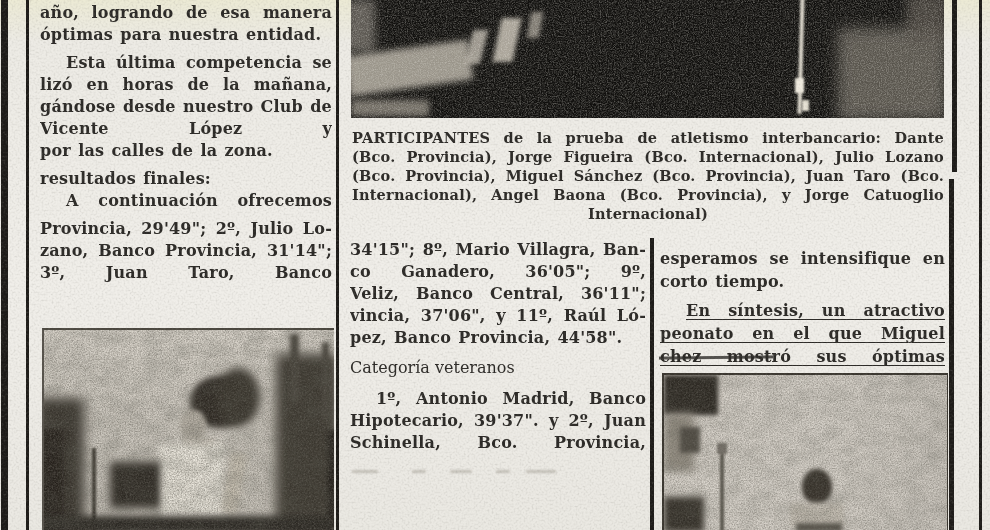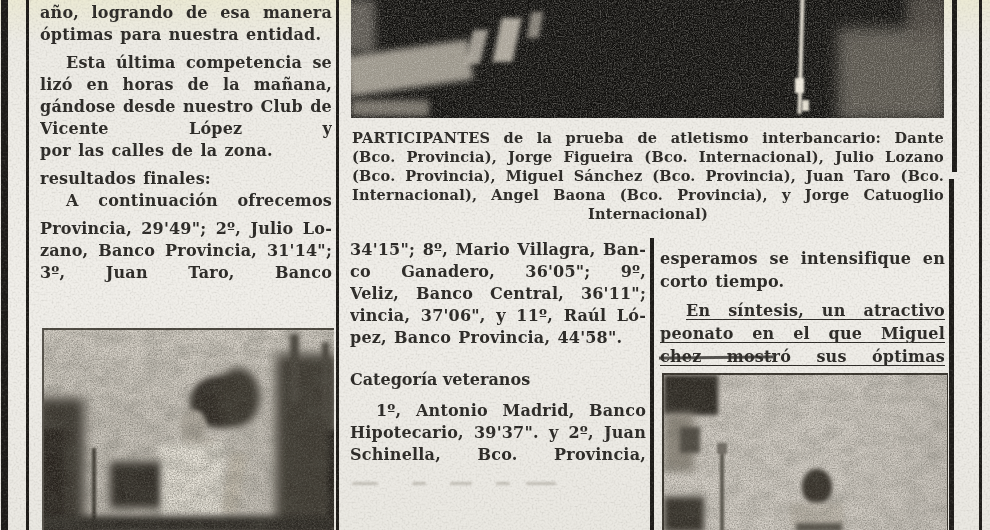--- a/index.html
+++ b/index.html
@@ -19,21 +19,21 @@
   .col { position:absolute; font-size:16px; color:var(--ink); }
   .tline { line-height:22px; height:22px; overflow:hidden; text-align:justify; text-align-last:justify; letter-spacing:0.2px; word-spacing:1.5px; white-space:nowrap; }
   .tline { white-space:normal;font-weight:bold; }
   .tline.end { text-align-last:left; }
   .tline.center-last { text-align-last:center; }
   .tline.ind { text-indent:26px; }
   .para + .para { margin-top:6px; }
   .ul { text-decoration:underline; text-decoration-thickness:1.3px; text-underline-offset:3px; }
   #right-col .tline { line-height:22.6px; height:23px; }
   #caption .tline { line-height:18.9px; height:19px; font-weight:bold; font-size:14.5px; word-spacing:2px; }
-  .heading { font-weight:bold; margin-top:20px; line-height:22px; }
+  .heading { font-weight:normal; margin-top:8px; line-height:22px; }
   .block2 { margin-top:9px; }
 
   
   .photo { position:absolute; overflow:hidden; }
   .photo .blob { position:absolute; }
   .ph-grain { position:absolute; left:0; top:0; width:100%; height:100%; pointer-events:none; }
   #photo-top { background:#0e0d0b; }
   #photo-bl { background:linear-gradient(180deg,#d9d4cb 0%, #cfcac1 45%, #c6c1b8 100%); border-top:2px solid #4a463e; border-left:2px solid #55514a; }
   #photo-br { background:linear-gradient(90deg,#d8d3cb 0%, #d5d0c8 70%, #ccc7bf 100%); border-top:2px solid #3a362f; border-left:2px solid #3a362f; border-right:1px solid #3a362f; }
 

